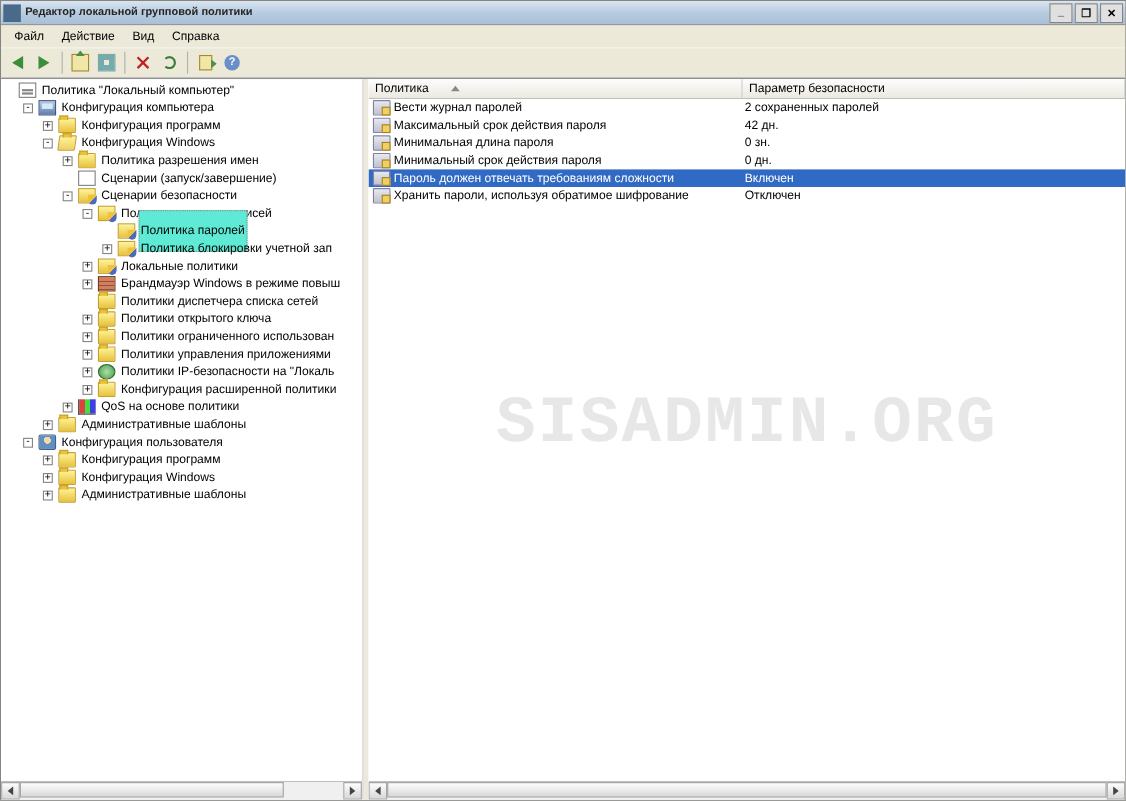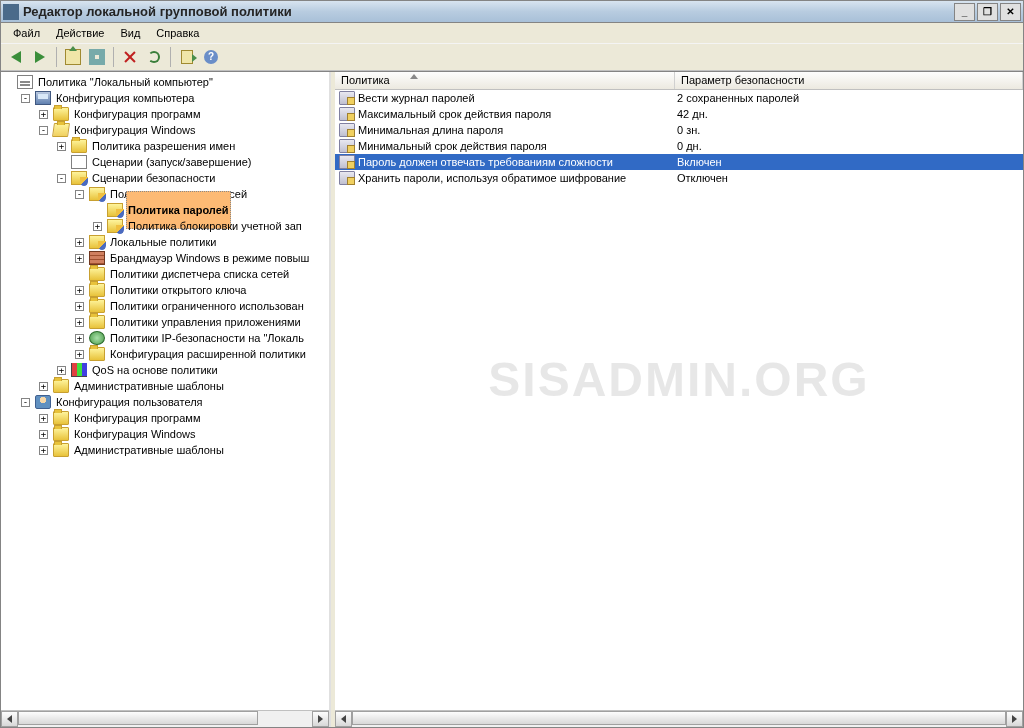--- a/index.html
+++ b/index.html
@@ -26,21 +26,21 @@
   }
   .titlebar .app-icon {
     width: 16px; height: 16px; margin-right: 4px;
     background: #4a6a8a;
     display: inline-block;
   }
   .titlebar .title-text {
     flex: 1;
     font-weight: bold;
     color: #242424;
-    font-size: 13px;
+    font-size: 10px;
   }
   .titlebar .win-controls { display: flex; gap: 2px; }
   .titlebar .win-btn {
     width: 21px; height: 18px;
     background: #e0e0e0;
     border: 1px solid #848484;
     display:flex; align-items:center; justify-content:center;
     font-size: 10px; font-weight:bold;
     cursor: default;
   }
@@ -128,40 +128,40 @@
   .pc-icon::after{content:'';position:absolute;left:2px;top:2px;right:2px;bottom:5px;background:#d8e8f8;}
   .user-icon{background:radial-gradient(circle at 50% 35%,#f8d8a8 30%,#6090c0 31%);border:1px solid #406090;border-radius:2px;}
   .doc-icon{background:#fff;border:1px solid #808080;position:relative;}
   .doc-icon::after{content:'';position:absolute;left:2px;top:2px;right:2px;height:2px;box-shadow:0 0 #888,0 3px #888,0 6px #888;}
   .script-icon{background:#fff;border:1px solid #808080;position:relative;}
   .script-icon::after{content:'';position:absolute;left:1px;top:3px;font-size:7px;color:#444;}
   .net-icon{background:radial-gradient(circle,#a8e0a8,#4a9a4a);border:1px solid #2a6a2a;border-radius:50%;width:14px;height:14px;}
   .chart-icon{background:linear-gradient(90deg,#e04040 33%,#40e040 33%,#40e040 66%,#4040e0 66%);width:14px;height:12px;border-bottom:1px solid #444;border-left:1px solid #444;}
   .wall-icon{background:repeating-linear-gradient(#d08060,#d08060 3px,#a05030 3px,#a05030 4px);border:1px solid #703820;}
   .tree .label { padding:1px 2px; }
-  .tree .selected { background:#fdba74; border:1px dotted #888; padding:12px 1px;font-weight:bold;}
+  .tree .selected { background:#5eead4; border:1px dotted #888; padding:12px 1px;}
   
   .list-pane {
     flex:1;
     display:flex;
     flex-direction:column;
     background:#fff;
     position:relative;
     overflow:hidden;
   }
   .list-header {
     display:flex;
     background:linear-gradient(#fdfdfd,#ece9e0);
     border-bottom:1px solid #c0c0c0;
     height:18px;
   }
   .list-header .col {
     padding:2px 6px;
     border-right:1px solid #d0d0d0;
-    display:flex;gap:20px;
+    display:flex;align-items:center;gap:20px;
   }
   .list-header .col1 { width:340px; }
   .list-header .col2 { flex:1; }
   .sort-arrow{width:0;height:0;border-left:4px solid transparent;border-right:4px solid transparent;border-bottom:5px solid #888;}
   .list-body { flex:1; position:relative; }
   .list-row {
     display:flex;
     height:16px;
     align-items:center;
   }
@@ -176,24 +176,24 @@
   .hscroll .sbtn{width:17px;height:16px;background:linear-gradient(#fdfdfd,#d8d8d8);border:1px solid #a0a0a0;display:flex;align-items:center;justify-content:center;}
   .hscroll .track{flex:1;background:#f0f0f0;position:relative;}
   .hscroll .thumb{position:absolute;left:0;top:0;height:14px;width:60px;background:linear-gradient(#fdfdfd,#d8d8d8);border:1px solid #a0a0a0;}
   .arrow-l{width:0;height:0;border-top:4px solid transparent;border-bottom:4px solid transparent;border-right:5px solid #444;}
   .arrow-r{width:0;height:0;border-top:4px solid transparent;border-bottom:4px solid transparent;border-left:5px solid #444;}
   
   .watermark{
     position:absolute;
     left:0;right:0;top:280px;
     text-align:center;
-    font-size:48px;
+    font-size:60px;
     font-weight:bold;
     color:rgba(120,120,120,0.18);
-    font-family:Liberation Sans, sans-serif;
+    font-family:Liberation Mono, monospace;
     letter-spacing:2px;
     pointer-events:none;
     white-space:nowrap;
   }
   .splitter{width:4px;background:#ece9d8;cursor:col-resize;}
 </style>
 </head>
 <body>
 
 <div class="titlebar">

